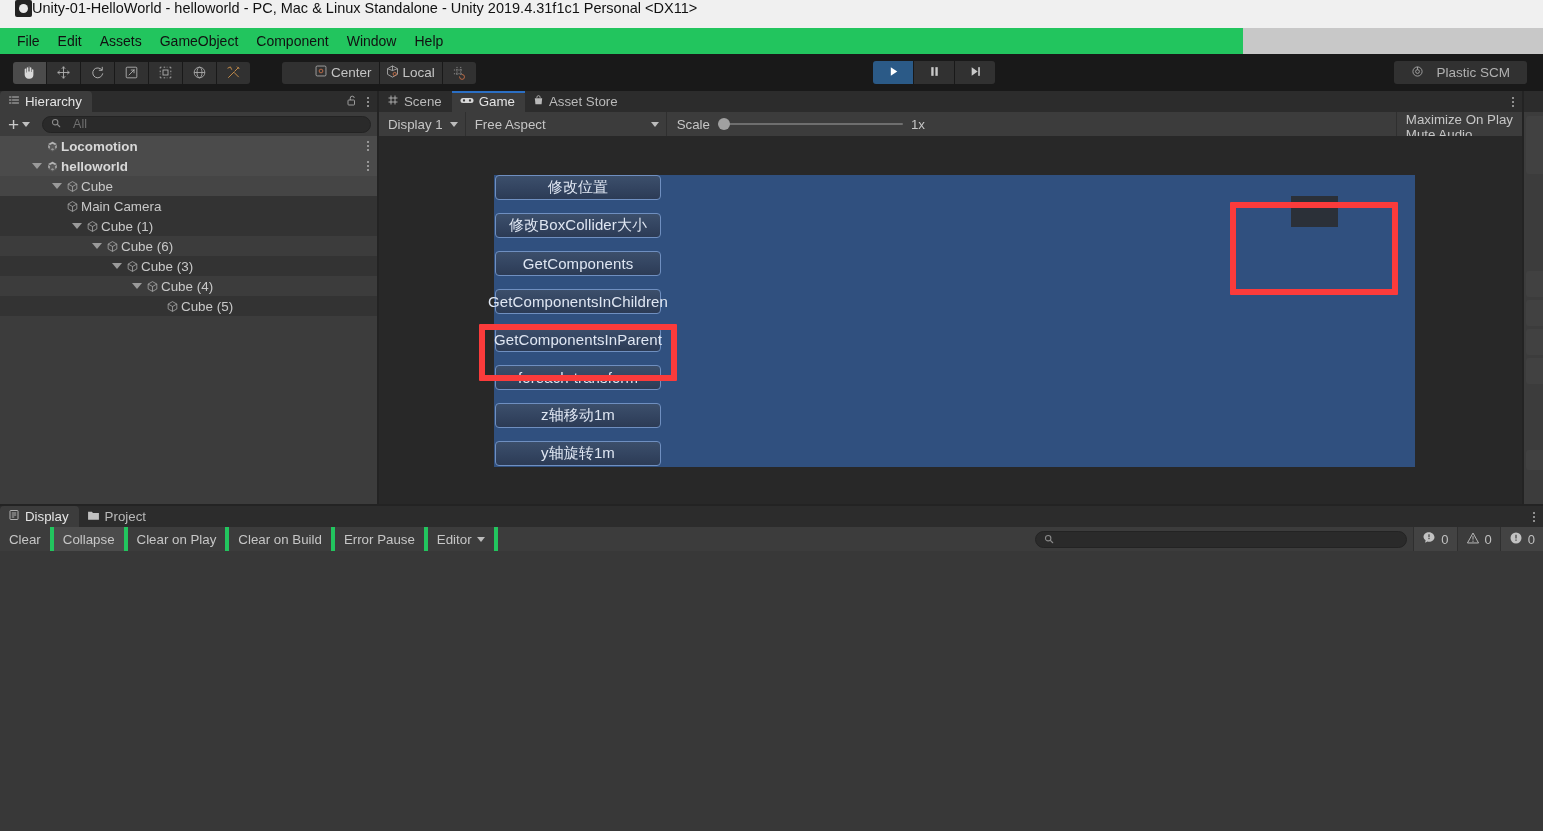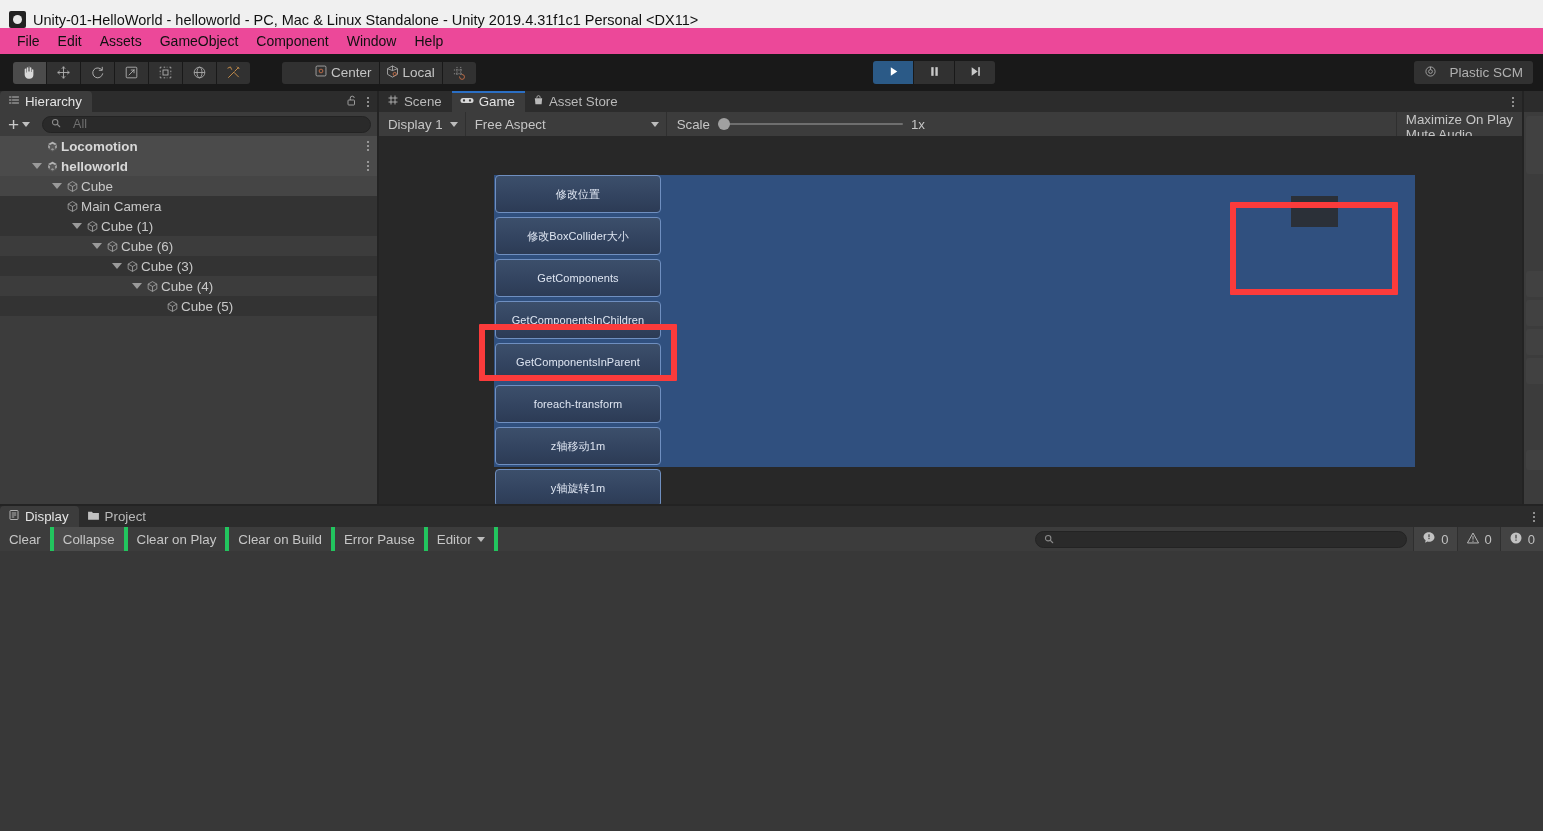--- a/index.html
+++ b/index.html
@@ -7,38 +7,38 @@
     width: 1543px; height: 831px;
     background: #c8c8c8;
     font-family: "Liberation Sans", "DejaVu Sans", sans-serif;
     overflow: hidden;
   }
   #app { position: relative; width: 1543px; height: 831px; }
 
   
   .titlebar {
     position: absolute; left: 0; top: 0; width: 1543px; height: 28px;
-    background: #f0f0f0; display: flex; align-items: flex-end; gap: 7px;
-    padding-left: 9px;
+    background: #f0f0f0; display: flex; align-items: flex-start; 
+    padding-left: 15px;
   }
   .title-icon {
     width: 17px; height: 17px; border-radius: 2px;
     background: #222; position: relative; flex: none;
   }
   .title-icon::after {
     content: ""; position: absolute; left: 4px; top: 4px;
     width: 9px; height: 9px; border-radius: 50%;
     background: #e8e8e8;
   }
   .title-text { font-size: 14.5px; color: #111; white-space: nowrap; }
 
   
   .menubar {
-    position: absolute; left: 0; top: 28px; width: 1543px; height: 26px;
-    background: #ec4899; display: flex; align-items: center; padding-left: 8px;
+    position: absolute; left: 0; top: 28px; width: 1243px; height: 26px;
+    background: #22c55e; display: flex; align-items: center; padding-left: 8px;
   }
   .menu-item {
     font-size: 14px; color: #111; padding: 2px 9px; cursor: default;
     white-space: nowrap;
   }
 
   
   .editor {
     position: absolute; left: 0; top: 54px; width: 1543px; height: 777px;
     background: #383838;
@@ -71,23 +71,23 @@
   }
   .pbtn {
     width: 40px; height: 23px; background: #313131;
     display: flex; align-items: center; justify-content: center;
     margin-right: 1px; color: #c9c9c9;
   }
   .pbtn.playing { background: #2b5a87; color: #ffffff; border-radius: 3px 0 0 3px; }
   .pbtn.lastp { margin-right: 0; border-radius: 0 3px 3px 0; }
 
   .plastic {
-    position: absolute; right: 10px; top: 7px; height: 23px;
+    position: absolute; right: 16px; top: 7px; height: 23px;
     background: #313131; border-radius: 3px; color: #b0b0b0;
-    display: flex; align-items: center; gap: 12px; padding: 0 10px;
+    display: flex; align-items: center; gap: 12px; padding: 0 17px;
     font-size: 13.5px;
   }
 
   
   .panel { position: absolute; background: #383838; }
   .panel-tabrow {
     height: 21px; background: #2c2c2c; display: flex; align-items: stretch;
     position: relative;
   }
   .ptab {
@@ -170,23 +170,23 @@
     display: flex; align-items: center; padding: 0 9px; font-size: 13.3px;
     color: #c6c6c6; border-left: 1px solid #2f2f2f; white-space: nowrap;
   }
   .g-tgl.on { background: #4b4b4b; }
   .g-canvas { position: relative; height: 389px; background: #282828; overflow: hidden; }
   .g-surface {
     position: absolute; left: 115px; top: 39px; width: 921px; height: 292px;
   }
   .g-btns { position: absolute; left: 1px; top: 0px; width: 166px; }
   .gbtn {
-    height: 38px; margin-bottom: 4px; border-radius: 4px;
+    height: 25px; margin-bottom: 13px; border-radius: 4px;
     background: linear-gradient(180deg,#3c4f6b 0%, #334460 55%, #2c3b55 100%);
-    border: 1px solid #6f8fc0; color: #dfe6f2; font-size: 11px;
+    border: 1px solid #6f8fc0; color: #dfe6f2; font-size: 15px;
     display: flex; align-items: center; justify-content: center;
     white-space: nowrap; letter-spacing: .1px;
   }
   .g-cube {
     position: absolute; left: 0; top: 0; background: #2b3038;
   }
   .annot {
     position: absolute; border: 6px solid #fb3b3b; border-radius: 1px;
     pointer-events: none;
   }

